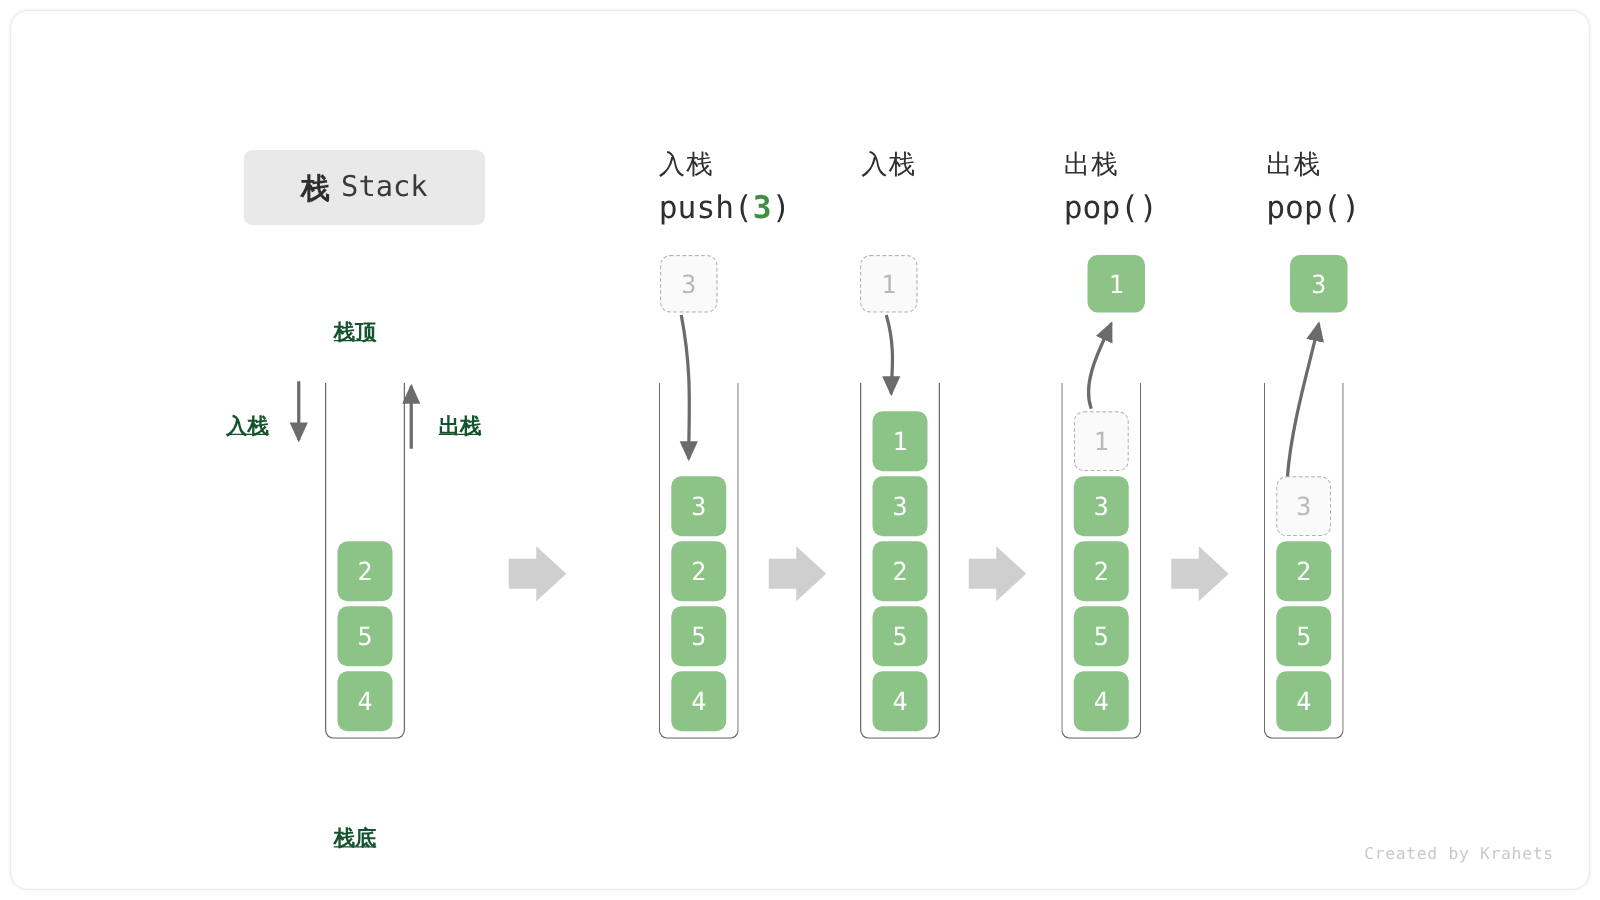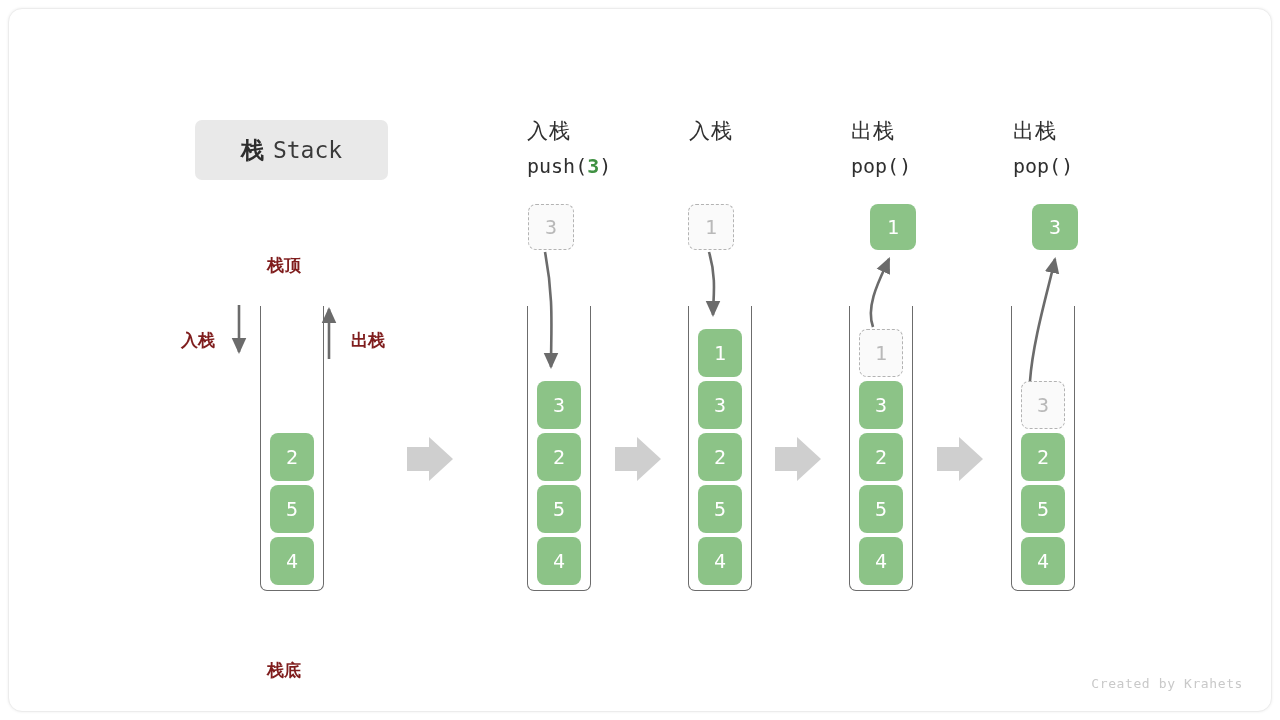--- a/index.html
+++ b/index.html
@@ -49,39 +49,40 @@
     font-family: "DejaVu Sans Mono", monospace;
     font-size: 23px;
     color: #3a3a3a;
     margin-left: 8px;
   }
 
   
   .cn-label {
     font-size: 17px;
     font-weight: bold;
-    color: #7f1d1d;
+    color: #14532d;
     white-space: nowrap;
+    text-decoration: underline;
   }
 
   
   .col-head {
     width: 180px;
     text-align: left;
     white-space: nowrap;
   }
   .col-head .op {
     font-size: 21px;
     color: #2f2f2f;
     line-height: 30px;
     letter-spacing: 1px;
   }
   .col-head .code {
     font-family: "DejaVu Sans Mono", monospace;
-    font-size: 20px;
+    font-size: 25px;
     color: #2f2f2f;
     line-height: 32px;
     margin-top: 4px;
   }
   .col-head .code .arg {
     color: #3f9142;
     font-weight: bold;
   }
 
   

